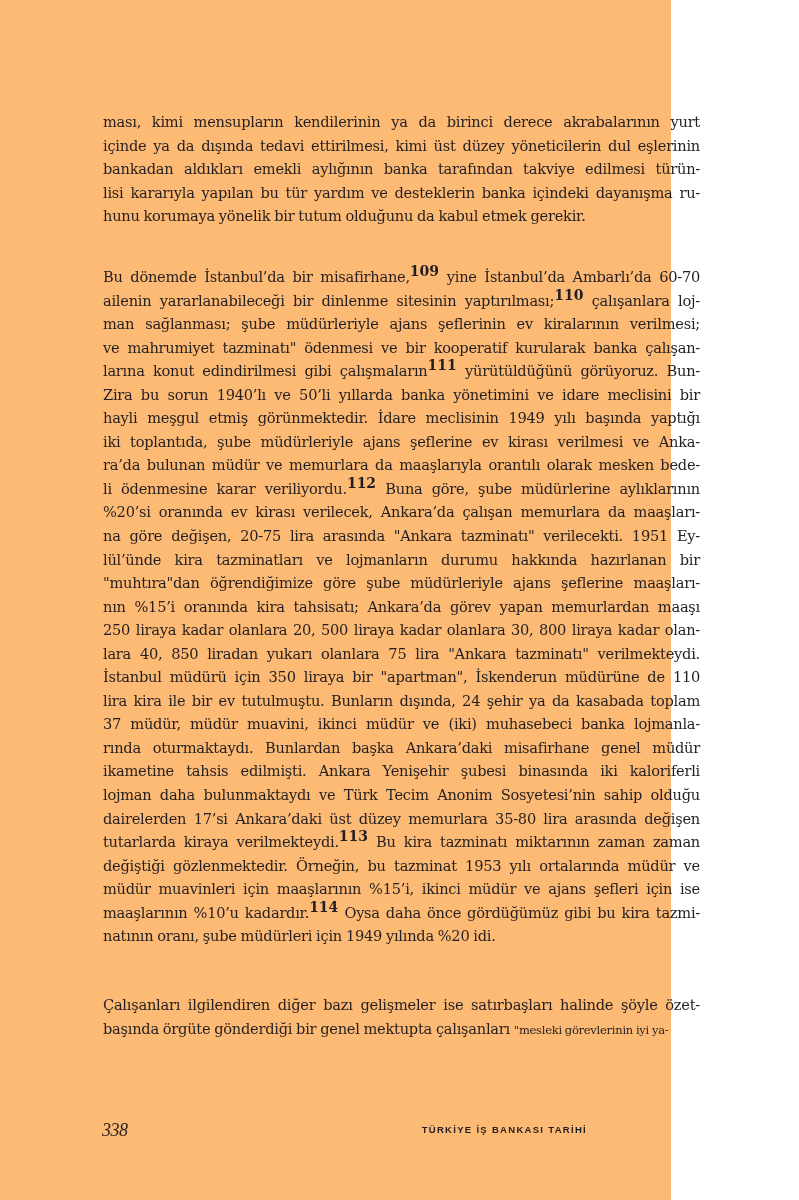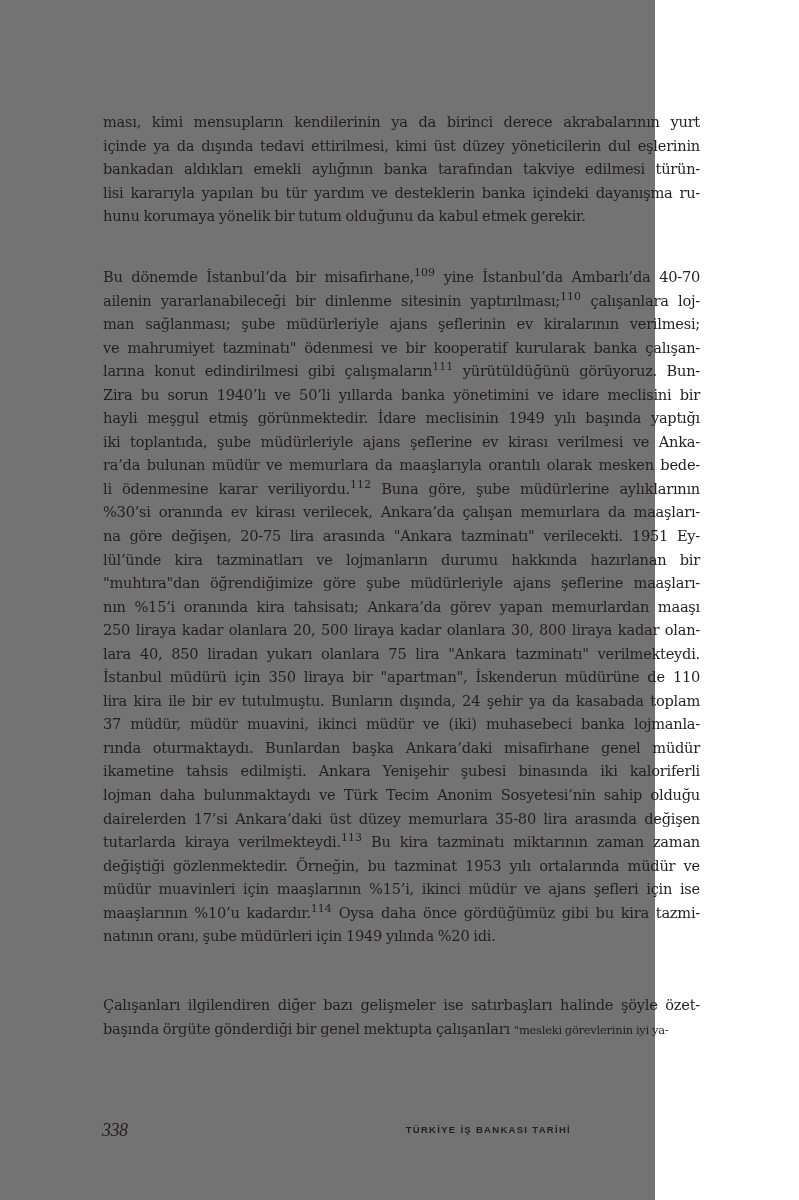--- a/index.html
+++ b/index.html
@@ -12,21 +12,22 @@
     height: 1200px;
     position: relative;
     overflow: hidden;
     color: #231f20;
   }
   .page {
     position: absolute;
     left: 0; top: 0;
     width: 655px;
     height: 1200px;
-    background: #737373;
+    background: #fdba74;
+    padding-left: 16px;
   }
   .text-block {
     position: absolute;
     left: 103px;
     width: 597px;
     font-family: "DejaVu Serif", "Liberation Serif", serif;
     font-size: 14.6px;
     color: #231f20;
   }
   .line {
@@ -40,22 +41,22 @@
     word-spacing: -0.5px;
   }
   .line.last {
     text-align: right;
     text-align-last: left;
   }
   .line.small-tail .tail {
     font-size: 11.5px;
   }
   sup.fn {
-    font-size: 11px;
-    font-weight: normal;
+    font-size: 14px;
+    font-weight: bold;
     vertical-align: 6px;
     line-height: 0;
     letter-spacing: 0;
   }
   #para-1 { top: 110px; }
   #para-2 { top: 265px; }
   #para-3 { top: 993px; }
   .footer-page {
     position: absolute;
     left: 102px;
@@ -85,31 +86,31 @@
 
   <div class="text-block" id="para-1">
     <span class="line">ması, kimi mensupların kendilerinin ya da birinci derece akrabalarının yurt</span>
     <span class="line">içinde ya da dışında tedavi ettirilmesi, kimi üst düzey yöneticilerin dul eşlerinin</span>
     <span class="line">bankadan aldıkları emekli aylığının banka tarafından takviye edilmesi türün-</span>
     <span class="line">lisi kararıyla yapılan bu tür yardım ve desteklerin banka içindeki dayanışma ru-</span>
     <span class="line last">hunu korumaya yönelik bir tutum olduğunu da kabul etmek gerekir.</span>
   </div>
 
   <div class="text-block" id="para-2">
-      <span class="line"><span>Bu dönemde İstanbul’da bir misafirhane,</span><sup class="fn">109</sup><span> yine İstanbul’da Ambarlı’da 40-70</span></span>
+      <span class="line"><span>Bu dönemde İstanbul’da bir misafirhane,</span><sup class="fn">109</sup><span> yine İstanbul’da Ambarlı’da 60-70</span></span>
       <span class="line"><span>ailenin yararlanabileceği bir dinlenme sitesinin yaptırılması;</span><sup class="fn">110</sup><span> çalışanlara loj-</span></span>
       <span class="line"><span>man sağlanması; şube müdürleriyle ajans şeflerinin ev kiralarının verilmesi;</span></span>
       <span class="line"><span>ve mahrumiyet tazminatı" ödenmesi ve bir kooperatif kurularak banka çalışan-</span></span>
       <span class="line"><span>larına konut edindirilmesi gibi çalışmaların</span><sup class="fn">111</sup><span> yürütüldüğünü görüyoruz. Bun-</span></span>
       <span class="line"><span>Zira bu sorun 1940’lı ve 50’li yıllarda banka yönetimini ve idare meclisini bir</span></span>
       <span class="line"><span>hayli meşgul etmiş görünmektedir. İdare meclisinin 1949 yılı başında yaptığı</span></span>
       <span class="line"><span>iki toplantıda, şube müdürleriyle ajans şeflerine ev kirası verilmesi ve Anka-</span></span>
       <span class="line"><span>ra’da bulunan müdür ve memurlara da maaşlarıyla orantılı olarak mesken bede-</span></span>
       <span class="line"><span>li ödenmesine karar veriliyordu.</span><sup class="fn">112</sup><span> Buna göre, şube müdürlerine aylıklarının</span></span>
-      <span class="line"><span>%30’si oranında ev kirası verilecek, Ankara’da çalışan memurlara da maaşları-</span></span>
+      <span class="line"><span>%20’si oranında ev kirası verilecek, Ankara’da çalışan memurlara da maaşları-</span></span>
       <span class="line"><span>na göre değişen, 20-75 lira arasında "Ankara tazminatı" verilecekti. 1951 Ey-</span></span>
       <span class="line"><span>lül’ünde kira tazminatları ve lojmanların durumu hakkında hazırlanan bir</span></span>
       <span class="line"><span>"muhtıra"dan öğrendiğimize göre şube müdürleriyle ajans şeflerine maaşları-</span></span>
       <span class="line"><span>nın %15’i oranında kira tahsisatı; Ankara’da görev yapan memurlardan maaşı</span></span>
       <span class="line"><span>250 liraya kadar olanlara 20, 500 liraya kadar olanlara 30, 800 liraya kadar olan-</span></span>
       <span class="line"><span>lara 40, 850 liradan yukarı olanlara 75 lira "Ankara tazminatı" verilmekteydi.</span></span>
       <span class="line"><span>İstanbul müdürü için 350 liraya bir "apartman", İskenderun müdürüne de 110</span></span>
       <span class="line"><span>lira kira ile bir ev tutulmuştu. Bunların dışında, 24 şehir ya da kasabada toplam</span></span>
       <span class="line"><span>37 müdür, müdür muavini, ikinci müdür ve (iki) muhasebeci banka lojmanla-</span></span>
       <span class="line"><span>rında oturmaktaydı. Bunlardan başka Ankara’daki misafirhane genel müdür</span></span>

